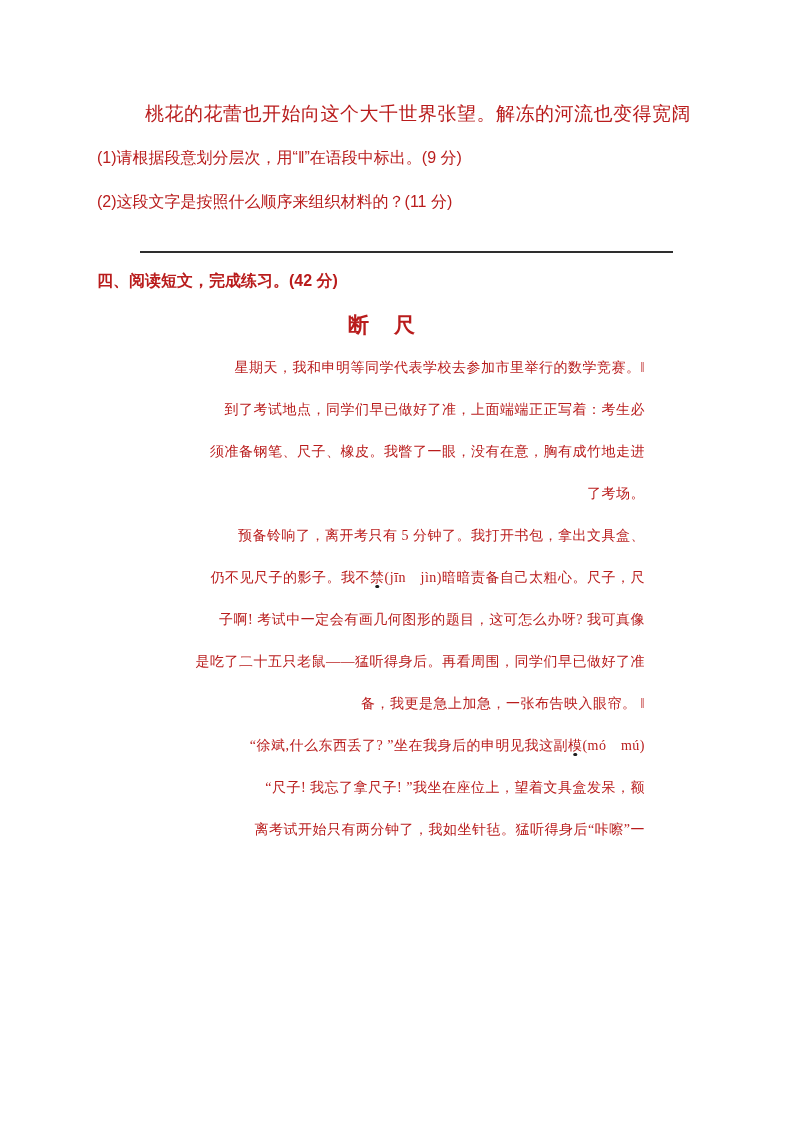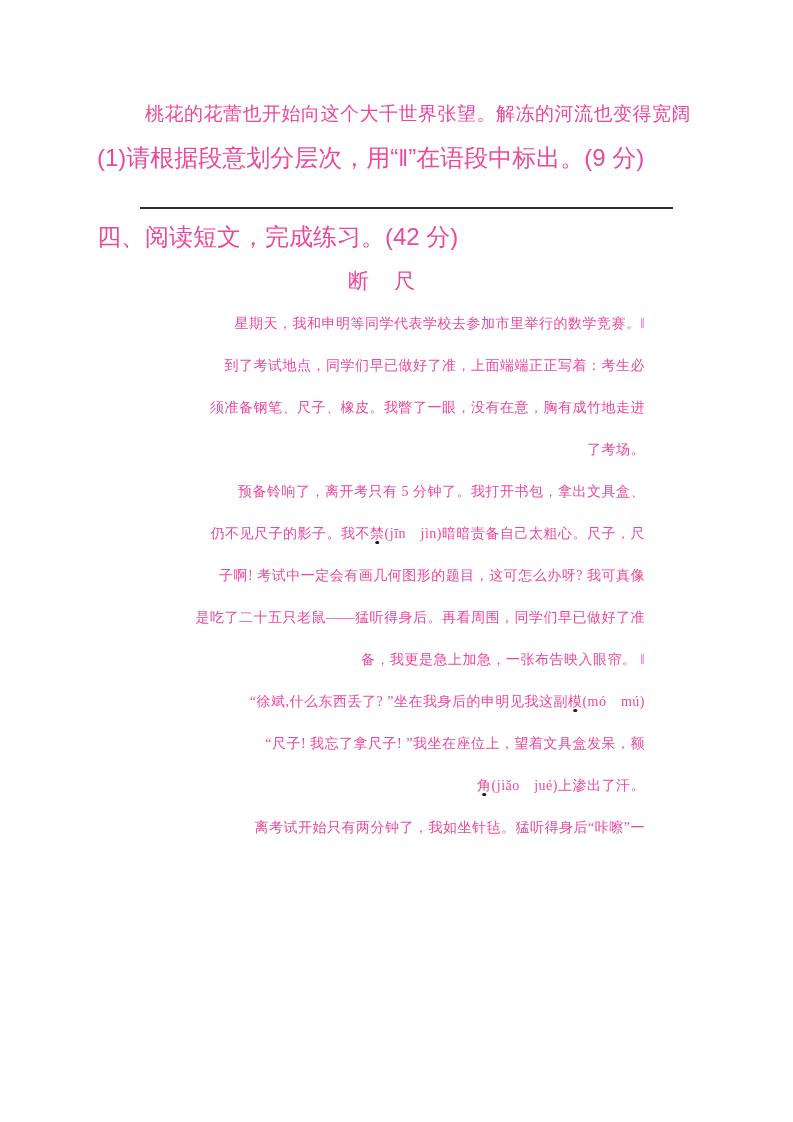--- a/index.html
+++ b/index.html
@@ -5,57 +5,57 @@
   html, body {
     margin: 0;
     padding: 0;
     background: #ffffff;
   }
   .page {
     position: relative;
     width: 761px;
     height: 1122px;
     background: #ffffff;
-    color: #ec4899;
+    color: #b91c1c;
     overflow: hidden;
     font-family: "Liberation Serif", serif;
   }
   .content {
     padding: 92px 116px 0 120px;
   }
   p { margin: 0; }
   
   .kai {
     font-size: 19px;
     line-height: 44px;
     white-space: nowrap;
     letter-spacing: 0.5px;
   }
   .indent { text-indent: 25px; }
   
   .hei {
     font-family: "Liberation Sans", sans-serif;
-    font-size: 24px;
+    font-size: 16px;
     line-height: 44px;
     margin-left: -23px;
     white-space: nowrap;
   }
   .answer-line {
     height: 27px;
     margin-left: 20px;
     width: 533px;
     border-bottom: 2px solid #2e2e2e;
   }
   .section-heading {
-    font-weight: 400;
+    font-weight: 700;
     margin-top: 6px;
   }
   .essay-title {
     font-family: "Liberation Sans", sans-serif;
-    font-weight: 400;
+    font-weight: 700;
     font-size: 21px;
     line-height: 44px;
     text-align: center;
     letter-spacing: 2px;
   }
   .essay p {
     font-size: 14px;
     line-height: 42px;
     white-space: nowrap;
     letter-spacing: 0.5px;
@@ -77,20 +77,21 @@
 </style>
 </head>
 <body>
 
 <div class="page">
   <div class="content">
 
     <section>
       <p class="kai indent">桃花的花蕾也开始向这个大千世界张望。解冻的河流也变得宽阔</p>
       <p class="hei">(1)请根据段意划分层次，用“‖”在语段中标出。(9 分)</p>
+      <p class="hei">(2)这段文字是按照什么顺序来组织材料的？(11 分)</p>
     </section>
 
     <div class="answer-line"></div>
 
     <section>
       <p class="hei section-heading">四、阅读短文，完成练习。(42 分)</p>
 
       <p class="essay-title">断　尺</p>
 
       <div class="essay kai">
@@ -98,19 +99,18 @@
         <p class="indent">到了考试地点，同学们早已做好了准，上面端端正正写着：考生必</p>
         <p>须准备钢笔、尺子、橡皮。我瞥了一眼，没有在意，胸有成竹地走进</p>
         <p>了考场。</p>
         <p class="indent">预备铃响了，离开考只有 5 分钟了。我打开书包，拿出文具盒、</p>
         <p>仍不见尺子的影子。我不<span class="em-dot">禁</span>(jīn　jìn)暗暗责备自己太粗心。尺子，尺</p>
         <p>子啊! 考试中一定会有画几何图形的题目，这可怎么办呀? 我可真像</p>
         <p>是吃了二十五只老鼠——猛听得身后。再看周围，同学们早已做好了准</p>
         <p>备，我更是急上加急，一张布告映入眼帘。 ‖</p>
         <p class="indent">“徐斌,什么东西丢了? ”坐在我身后的申明见我这副<span class="em-dot">模</span>(mó　mú)</p>
         <p class="indent">“尺子! 我忘了拿尺子! ”我坐在座位上，望着文具盒发呆，额</p>
-        <p><span class="em-dot">角</span>(jiǎo　jué)上渗出了汗。</p>
         <p class="indent">离考试开始只有两分钟了，我如坐针毡。猛听得身后“咔嚓”一</p>
       </div>
     </section>
 
   </div>
 </div>
 
 </body></html>

